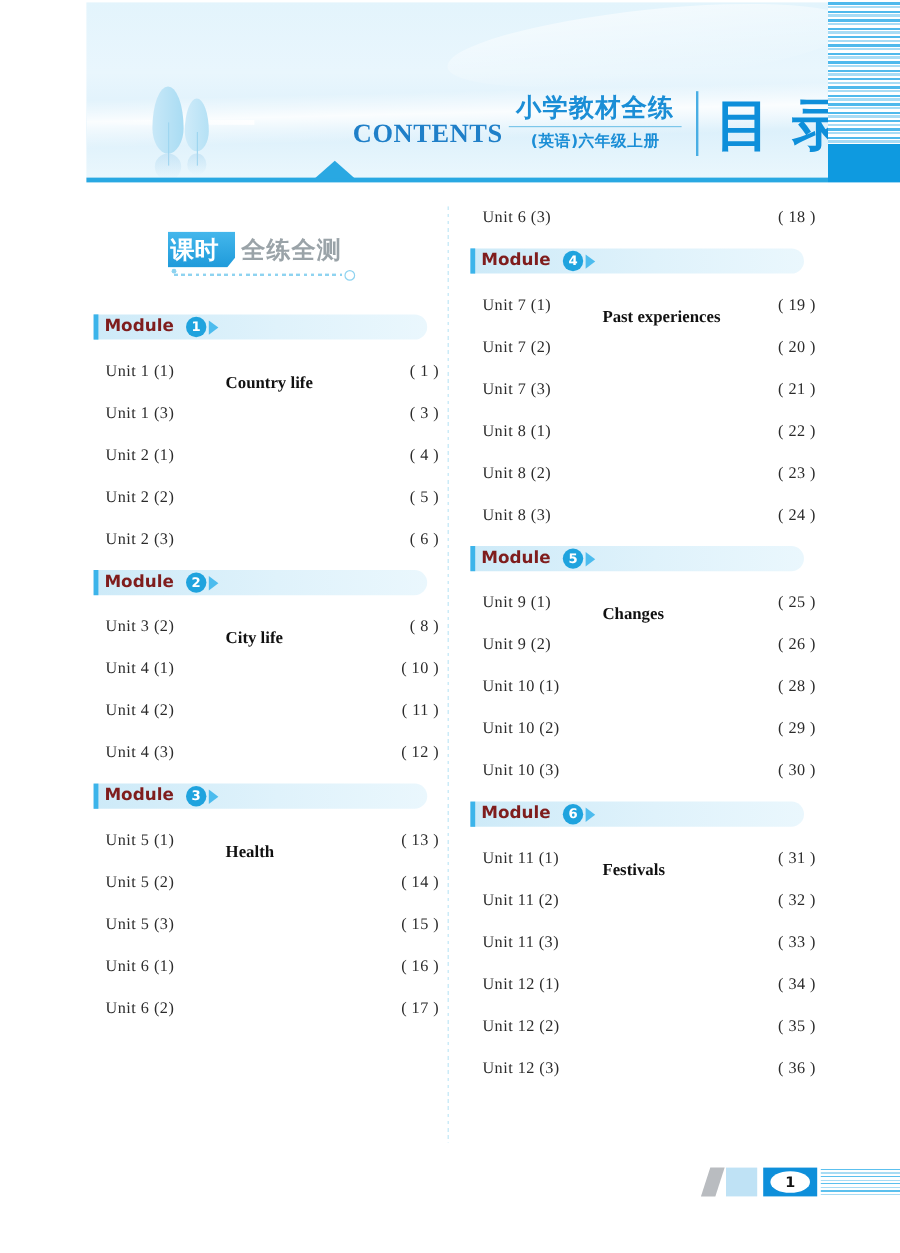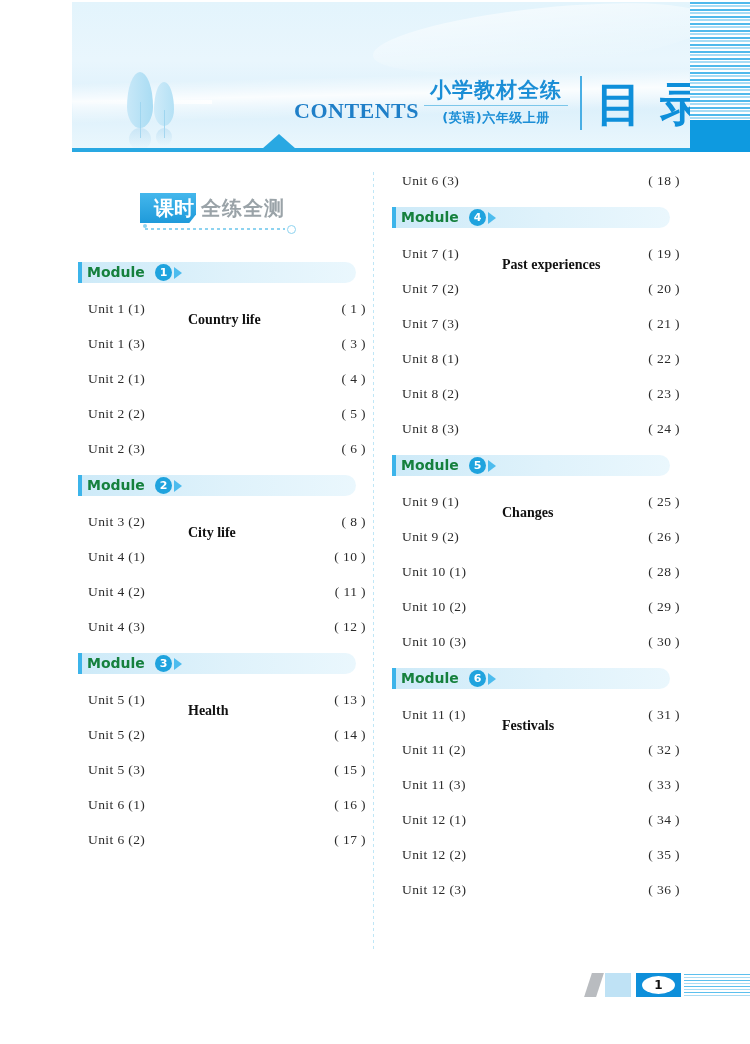--- a/index.html
+++ b/index.html
@@ -187,21 +187,21 @@
     position: absolute;
     left: 3px; top: 1px;
     width: 56px; height: 30px;
     background: linear-gradient(to bottom, #44b7ec, #1f9ada);
     clip-path: polygon(0 0, 100% 0, 100% 72%, 88% 100%, 0 100%);
   }
   #badge-cn-tag-text {
     position: absolute;
     left: 5px; top: 3px;
     width: 52px;
-    text-align: right;
+    text-align: left;
     font-family: "DejaVu Sans", sans-serif;
     font-weight: bold;
     font-size: 20px;
     color: #ffffff;
     letter-spacing: 0px;
   }
   #badge-cn-rest {
     position: absolute;
     left: 64px; top: 3px;
     font-family: "DejaVu Sans", sans-serif;
@@ -274,21 +274,21 @@
     left: 0; top: 0;
     width: 4px; height: 21px;
     background: #3cb4ea;
   }
   .module-word {
     position: absolute;
     left: 9px; top: 2px;
     font-family: "DejaVu Sans", sans-serif;
     font-weight: bold;
     font-size: 14px;
-    color: #15803d;
+    color: #7f1d1d;
     letter-spacing: 0px;
   }
   .module-circle {
     position: absolute;
     top: 2px;
     width: 17px; height: 17px;
     border-radius: 50%;
     background: #1fa3de;
     color: #ffffff;
     font-family: "DejaVu Sans", sans-serif;

